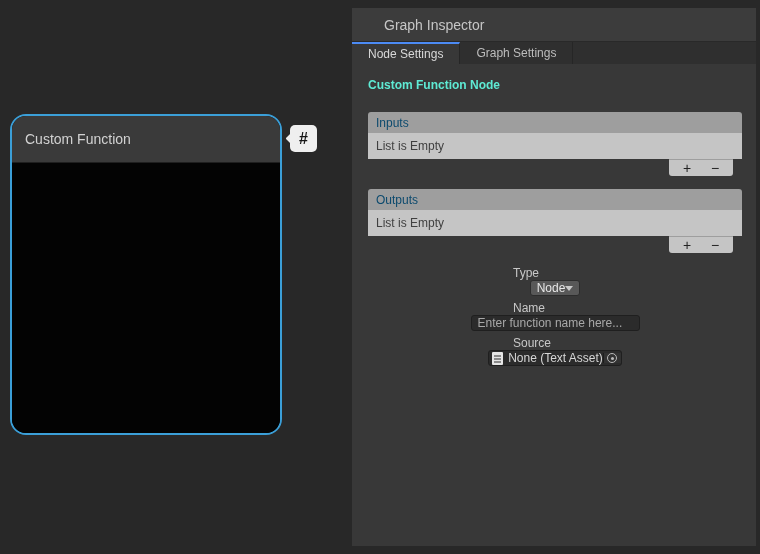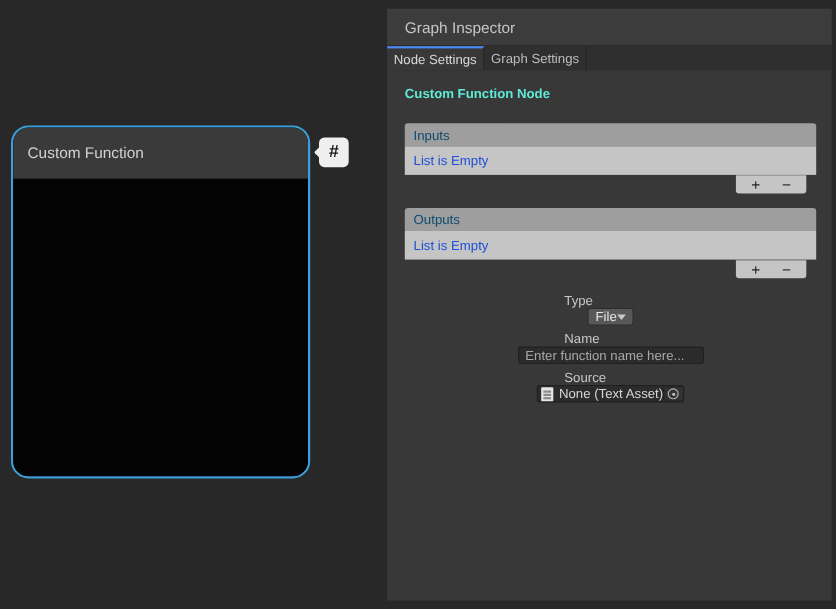--- a/index.html
+++ b/index.html
@@ -37,48 +37,48 @@
     width:7px; height:7px; background:#EFEFEF; transform:rotate(45deg); border-radius:1px;
   }
 
   
   .inspector {
     position:absolute; left:352px; top:8px; width:404px; height:538px;
     background:#383838;
   }
   .inspector-header {
     height:34px; background:#3C3C3C; border-bottom:1px solid #292929;
-    display:flex; align-items:center; padding-left:16px;
+    display:flex; align-items:center; padding-left:32px;
     color:#C6C6C6; font-size:14px;
   }
   .tabbar { height:22px; background:#2F2F2F; display:flex; }
   .tab {
     display:flex; align-items:center; justify-content:center;
-    padding:0 6px; font-size:12px; color:#BDBDBD;
+    padding:0 16px; font-size:12px; color:#BDBDBD;
     border-right:1px solid #262626; cursor:pointer;
   }
   .tab.active {
     background:#383838; color:#D8D8D8;
     border-top:2px solid #4C8BF5; padding-top:0;
   }
 
   .content { padding:10px 14px 0 16px; }
   .heading { font-size:12px; font-weight:bold; color:#5eead4; margin:4px 0 20px 0; }
 
   
   .rlist { margin-bottom:13px; }
   .rlist-header {
     height:21px; background:#9E9E9E; border-radius:3px 3px 0 0;
     display:flex; align-items:center; padding:0 8px;
     color:#0c4a6e; font-size:12px;
   }
   .rlist-body {
     height:26px; background:#C5C5C5;
     display:flex; align-items:center; padding:0 8px;
-    color:#1d4ed8; font-size:12px;
+    color:#404040; font-size:12px;
   }
   .rlist-footer-wrap { display:flex; justify-content:flex-end; padding-right:9px; }
   .rlist-footer {
     width:64px; height:17px; background:#C5C5C5; border-top:1px solid #9E9E9E;
     border-radius:0 0 3px 3px;
     display:flex; align-items:center; justify-content:center; gap:4px;
   }
   .rlist-btn {
     background:transparent; border:none; padding:0;
     width:24px; height:16px; line-height:14px;
@@ -198,21 +198,21 @@
           <button class="rlist-btn">−</button>
         </div>
       </div>
     </div>
 
     <div class="fields">
 
       <div class="row">
         <span class="row-label">Type</span>
         <div class="dropdown">
-          <span>File</span>
+          <span>Node</span>
           <span class="caret"></span>
         </div>
       </div>
 
       <div class="row">
         <span class="row-label">Name</span>
         <input class="textfield" type="text" value="" placeholder="Enter function name here..." style="">
       </div>
 
       <div class="row">

